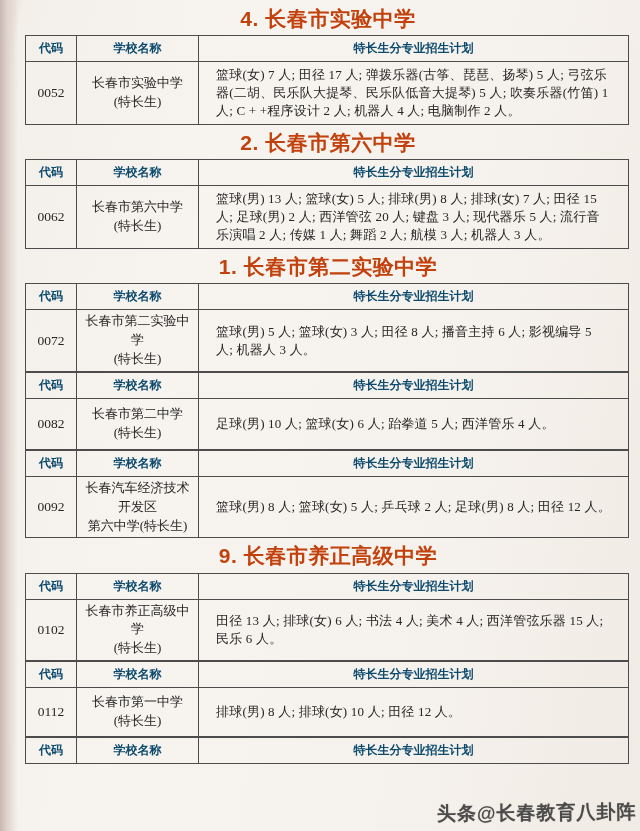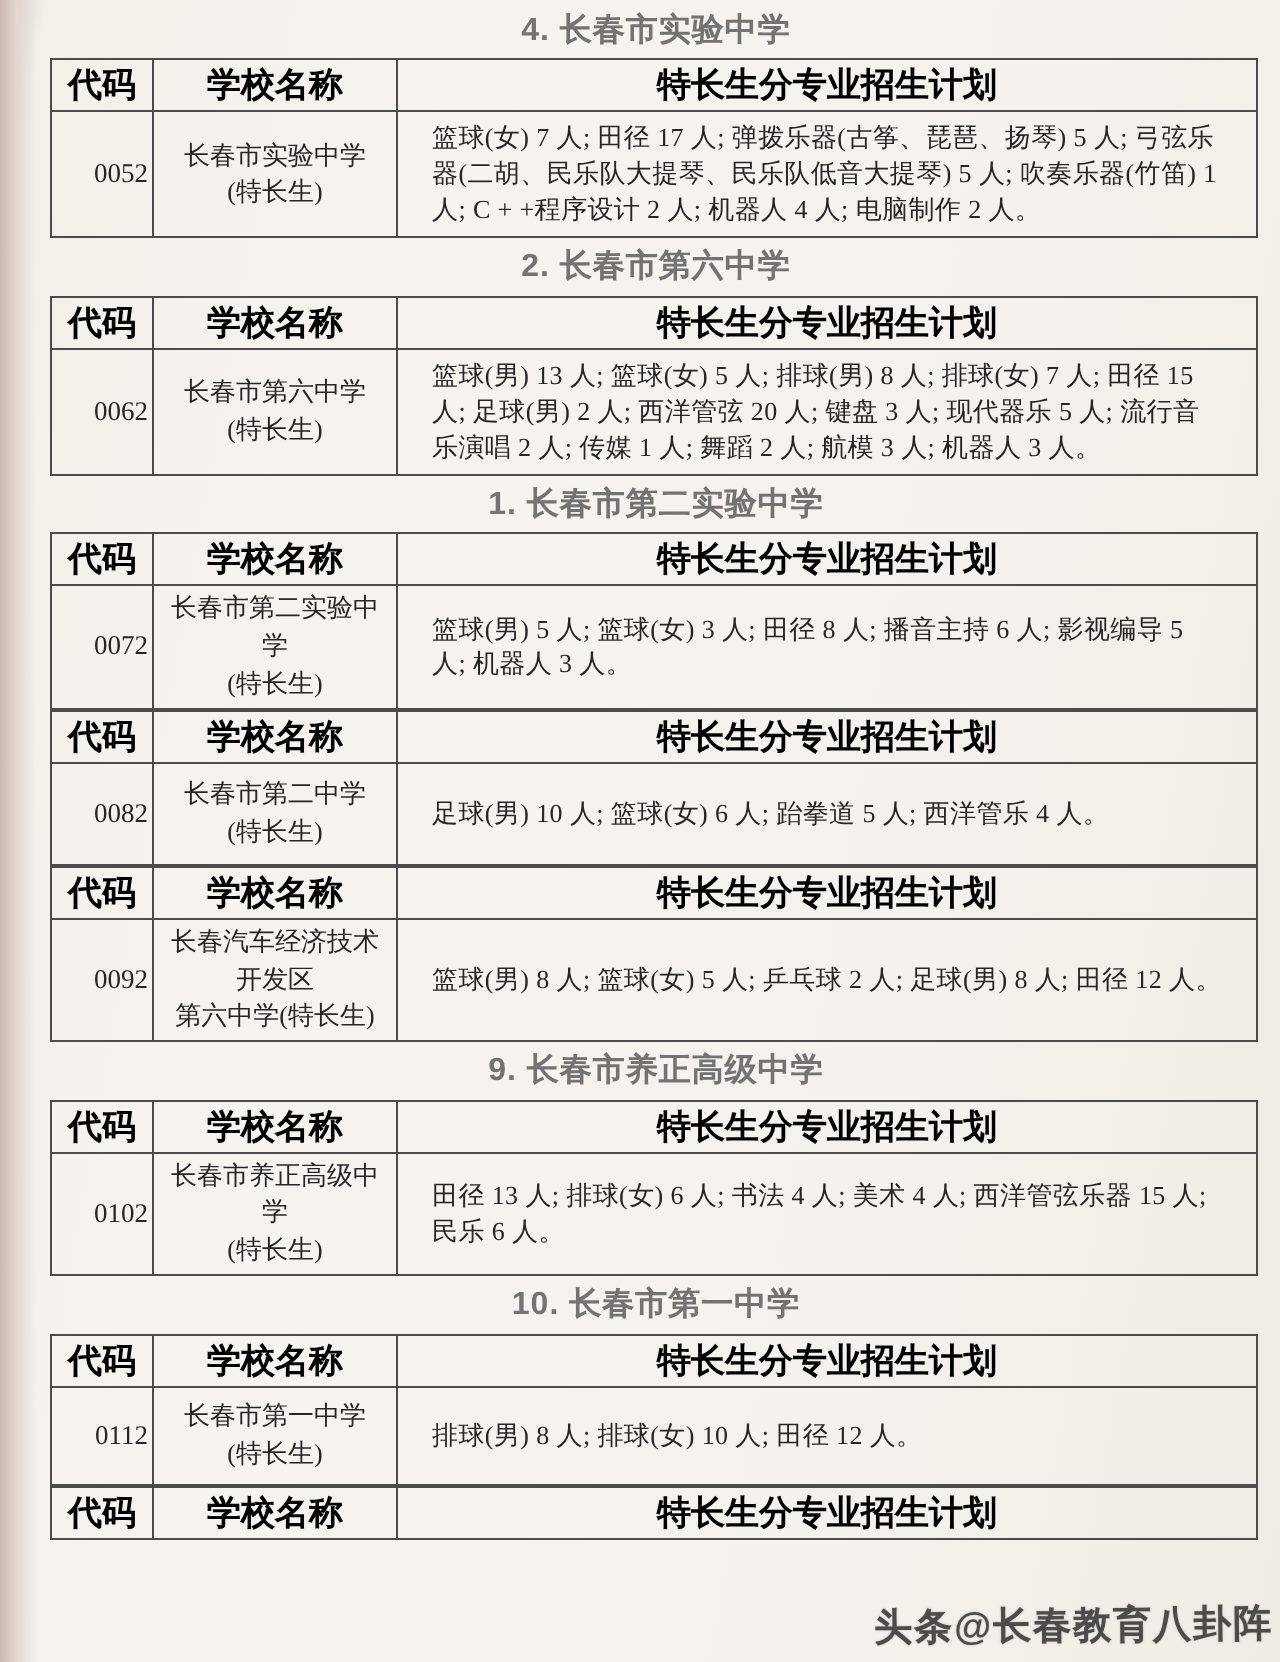--- a/index.html
+++ b/index.html
@@ -17,48 +17,48 @@
     pointer-events: none;
   }
   .content {
     position: relative;
     padding: 1px 9px 0 25px;
   }
   .section-title {
     text-align: center;
     font-family: "Liberation Sans", "DejaVu Sans", sans-serif;
     font-weight: bold;
-    font-size: 16px;
+    font-size: 21px;
     line-height: 1.15;
     margin: 6px 0 4px 0;
-    color: #737373;
+    color: #c2410c;
     letter-spacing: 0.5px;
   }
   table.enroll {
     width: 604px;
     border-collapse: collapse;
     table-layout: fixed;
   }
   table.enroll th, table.enroll td {
     border: 1.4px solid #4c4c4c;
     vertical-align: middle;
   }
   table.enroll th {
     font-family: "Liberation Sans", "DejaVu Sans", sans-serif;
     font-weight: bold;
-    font-size: 17px;
+    font-size: 12px;
     height: 25px;
     text-align: center;
-    color: #000000;
+    color: #0c4a6e;
     padding: 0 2px;
   }
   .w-code   { width: 46px; }
   .w-school { width: 117px; }
   td.cell-code {
-    text-align: right;
+    text-align: center;
     font-size: 13.5px;
     padding: 0 2px;
   }
   td.cell-school {
     text-align: center;
     font-size: 13px;
     line-height: 1.45;
     padding: 2px 3px;
   }
   td.cell-plan {
@@ -222,21 +222,20 @@
           <span>长春市养正高级中学</span><br>
           <span>(特长生)</span>
         </td>
         <td class="cell-plan">田径 13 人; 排球(女) 6 人; 书法 4 人; 美术 4 人; 西洋管弦乐器 15 人; 民乐 6 人。</td>
       </tr>
         </tbody>
     </table>
   </div>
 
   <div class="section">
-    <div class="section-title">10. 长春市第一中学</div>
     <table class="enroll">
       <thead>
           <tr>
         <th class="w-code">代码</th>
         <th class="w-school">学校名称</th>
         <th>特长生分专业招生计划</th>
       </tr>
         </thead>
       <tbody>
           <tr class="row-h44">

